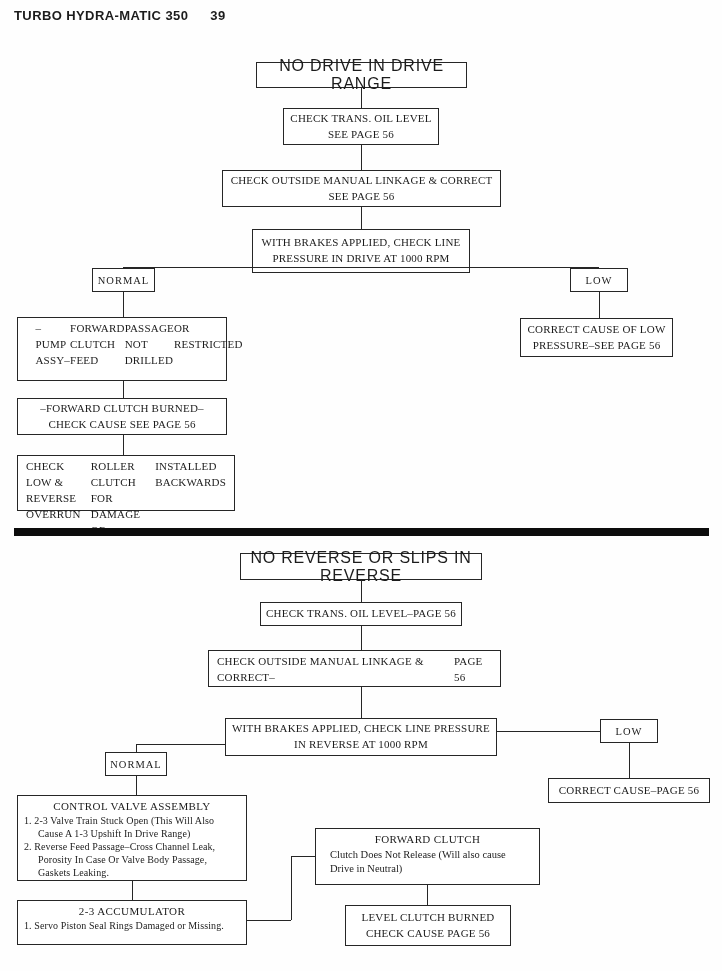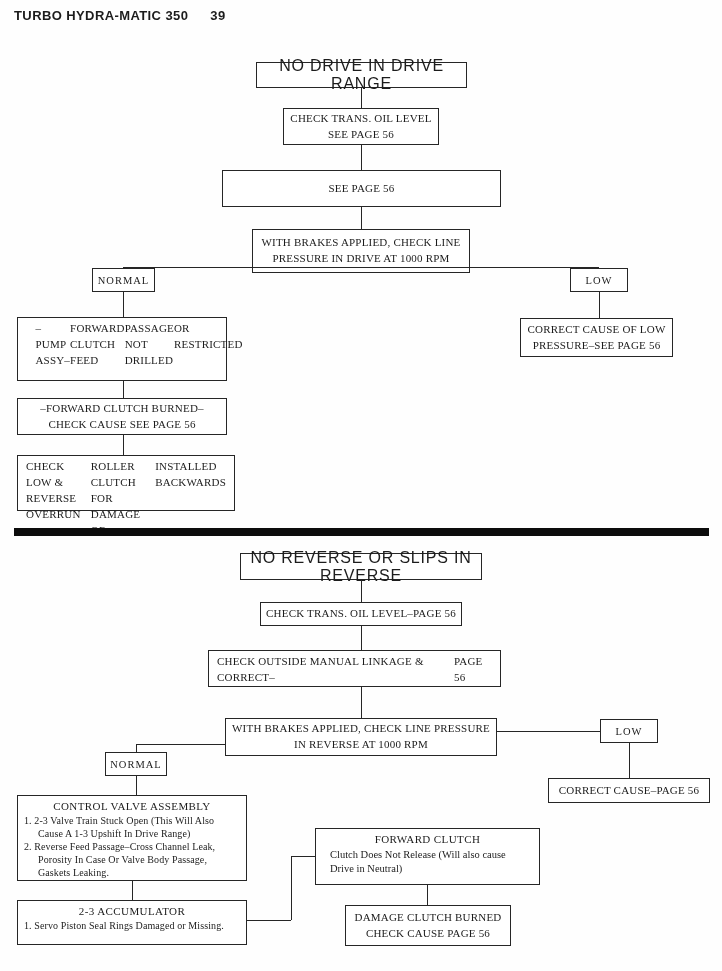--- a/index.html
+++ b/index.html
@@ -61,20 +61,21 @@
   <div class="vline" style="left:361px;top:88px;height:20px"></div>
 
   <div class="box body-c" style="left:283px;top:108px;width:156px;height:37px">
     <div>CHECK TRANS. OIL LEVEL</div>
     <div>SEE PAGE 56</div>
   </div>
 
   <div class="vline" style="left:361px;top:145px;height:25px"></div>
 
   <div class="box body-c" style="left:222px;top:170px;width:279px;height:37px">
+    <div>CHECK OUTSIDE MANUAL LINKAGE &amp; CORRECT</div>
     <div>SEE PAGE 56</div>
   </div>
 
   <div class="vline" style="left:361px;top:207px;height:22px"></div>
 
   <div class="box body-c" style="left:252px;top:229px;width:218px;height:44px">
     <div>WITH BRAKES APPLIED, CHECK LINE</div>
     <div>PRESSURE IN DRIVE AT 1000 RPM</div>
   </div>
 
@@ -169,17 +170,17 @@
   <div class="hline" style="left:291px;top:856px;width:24px"></div>
 
   <div class="box list-box" style="left:315px;top:828px;width:225px;height:57px">
     <div class="list-title">FORWARD CLUTCH</div>
     <div class="fc-body">Clutch Does Not Release (Will also cause Drive in Neutral)</div>
   </div>
 
   <div class="vline" style="left:427px;top:885px;height:20px"></div>
 
   <div class="box body-c" style="left:345px;top:905px;width:166px;height:41px">
-    <div>DAMAGE CLUTCH BURNED</div>
+    <div>LEVEL CLUTCH BURNED</div>
     <div>CHECK CAUSE PAGE 56</div>
   </div>
 
 </div>
 
 </body></html>

